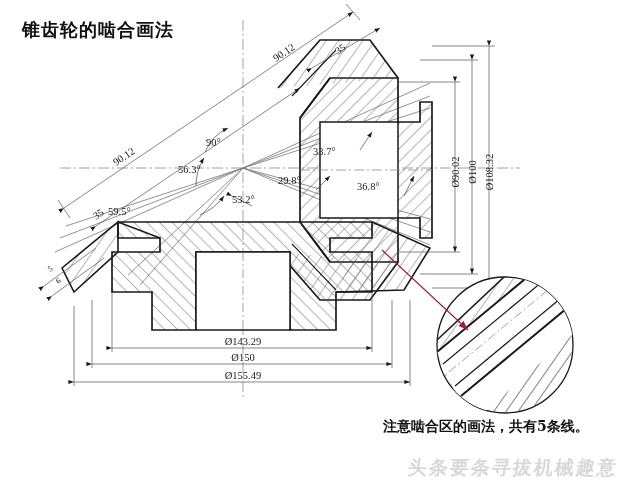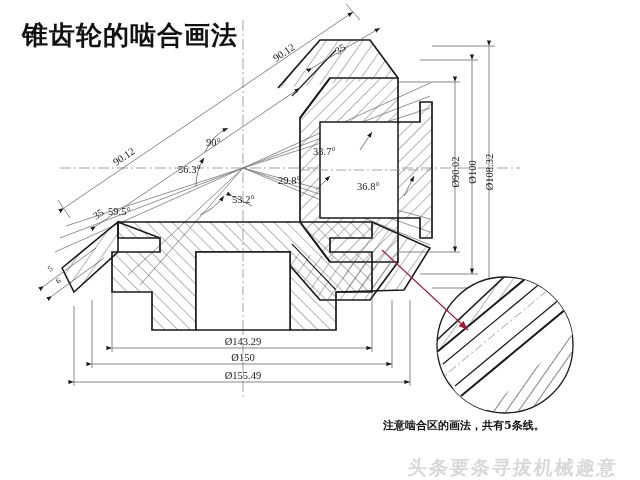--- a/index.html
+++ b/index.html
@@ -6,27 +6,27 @@
   body{
     width:640px;height:480px;background:#ffffff;overflow:hidden;
     font-family:"Liberation Sans","DejaVu Sans",sans-serif;
     position:relative;
   }
   #stage{position:absolute;inset:0;width:640px;height:480px;}
   #drawing{position:absolute;left:0;top:0;width:640px;height:480px;}
   .title{
     position:absolute;left:22px;top:18px;
     font-family:"DejaVu Serif","Liberation Serif",serif;
-    font-size:26px;font-weight:700;color:#111;letter-spacing:1px;
+    font-size:18px;font-weight:700;color:#111;letter-spacing:1px;
     white-space:nowrap;
   }
   .caption{
     position:absolute;left:383px;top:418px;
     font-family:"DejaVu Serif","Liberation Serif",serif;
-    font-size:11px;font-weight:700;color:#111;white-space:nowrap;
+    font-size:14px;font-weight:700;color:#111;white-space:nowrap;
   }
   .watermark{
     position:absolute;left:408px;top:455px;
     font-family:"DejaVu Serif","Liberation Serif",serif;
     font-size:19px;font-weight:700;color:#b9b9b9;opacity:.55;
     letter-spacing:2px;white-space:nowrap;
     transform:skewX(-7deg);
   }
 </style>
 </head>

